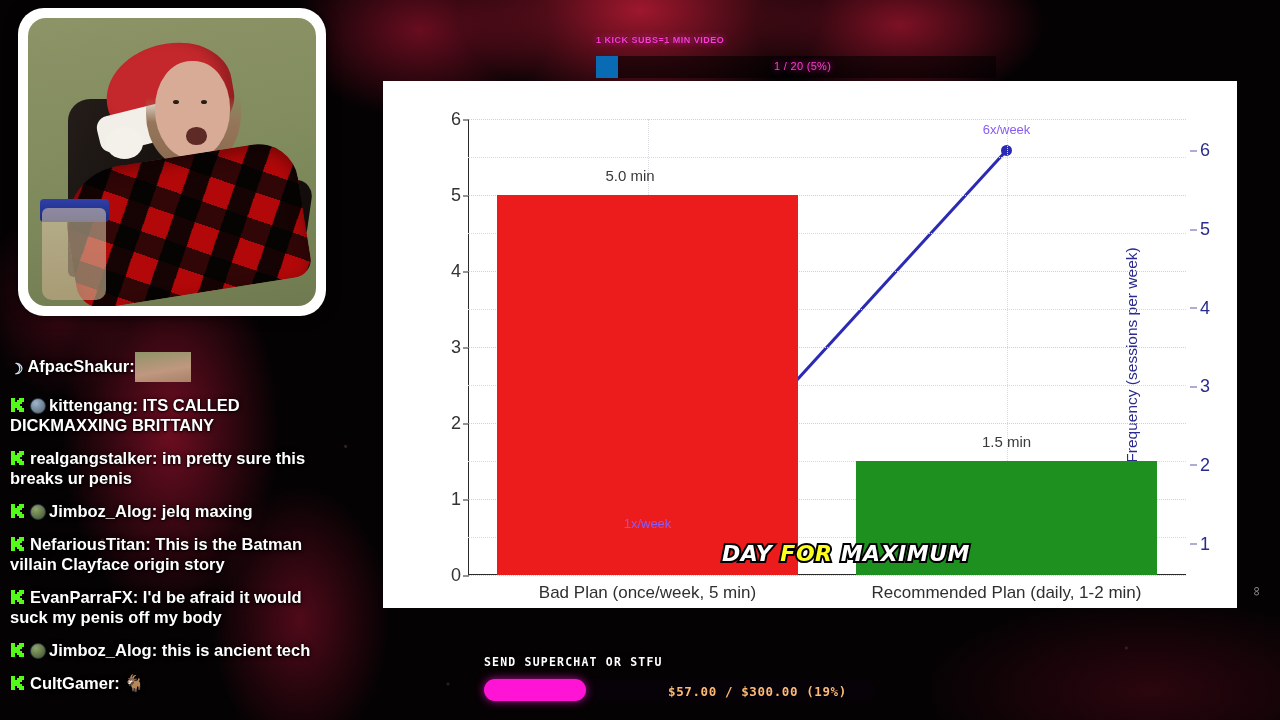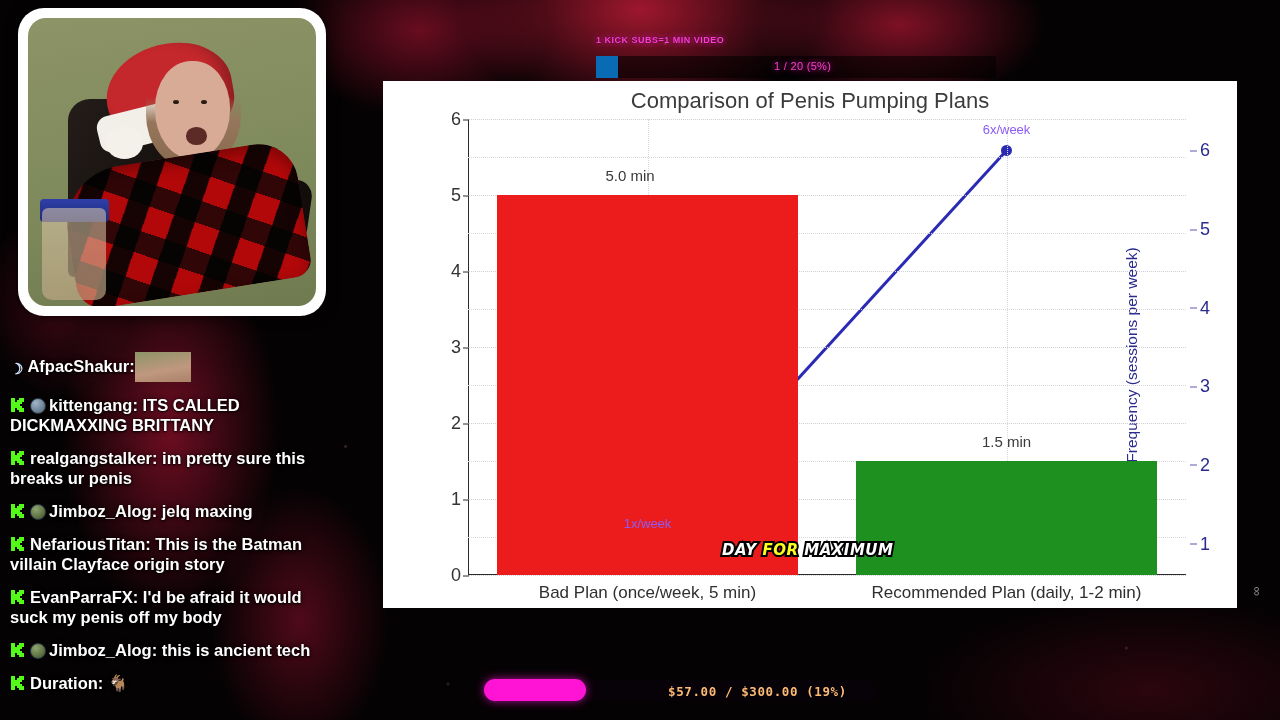--- a/index.html
+++ b/index.html
@@ -182,21 +182,21 @@
   }
   #line-svg{ position:absolute; left:0; top:0; width:718px; height:456px; overflow:visible; }
   .pt-label{
     position:absolute; transform:translateX(-50%);
     font-size:13px; color:#8b5cf6; white-space:nowrap;
   }
 
   
   #caption{
     position:absolute; left:722px; top:541px;
-    font-size:15px; font-weight:bold; font-style:italic;
+    font-size:22px; font-weight:bold; font-style:italic;
     letter-spacing:.5px; white-space:nowrap;
     font-family:"DejaVu Sans", sans-serif;
     text-align:right;
   }
   #caption span{
     color:#fff;
     -webkit-text-stroke:4px #000; paint-order:stroke fill;
     text-shadow:0 2px 0 #000;
   }
   #caption span.hl{ color:#ffff1f; }
@@ -265,33 +265,32 @@
           <path fill="#53fc18" d="M1 1h4v4h2V3h2V1h5v4h-2v2h-2v2h2v2h2v4H9v-2H7v-2H5v4H1z"></path>
         </svg></span><span>NefariousTitan:</span> <span>This is the Batman villain Clayface origin story</span></div>
     <div class="msg"><span class="kick-badge"><svg width="16" height="16" viewBox="0 0 16 16">
           <path fill="#53fc18" d="M1 1h4v4h2V3h2V1h5v4h-2v2h-2v2h2v2h2v4H9v-2H7v-2H5v4H1z"></path>
         </svg></span><span>EvanParraFX:</span> <span>I'd be afraid it would suck my penis off my body</span></div>
     <div class="msg"><span class="kick-badge"><svg width="16" height="16" viewBox="0 0 16 16">
           <path fill="#53fc18" d="M1 1h4v4h2V3h2V1h5v4h-2v2h-2v2h2v2h2v4H9v-2H7v-2H5v4H1z"></path>
         </svg></span><span class="sub-badge g"></span><span>Jimboz_Alog:</span> <span>this is ancient tech</span></div>
     <div class="msg"><span class="kick-badge"><svg width="16" height="16" viewBox="0 0 16 16">
           <path fill="#53fc18" d="M1 1h4v4h2V3h2V1h5v4h-2v2h-2v2h2v2h2v4H9v-2H7v-2H5v4H1z"></path>
-        </svg></span><span>Duration:</span> <span>🐐</span></div>
+        </svg></span><span>CultGamer:</span> <span>🐐</span></div>
   </div>
 
 <div id="subgoal">
   <div id="subgoal-title">1 KICK SUBS=1 MIN VIDEO</div>
   <div id="subgoal-track">
     <div id="subgoal-fill" style="width: 22px;"></div>
   </div>
   <div id="subgoal-count">1 / 20 (5%)</div>
 </div>
 
 <div id="chart-panel">
-  <div id="chart-title">Comparison of Penis Pumping Plans</div>
   <div id="ylabel-left">Duration (minutes per session)</div>
   <div id="ylabel-right">Frequency (sessions per week)</div>
   <div id="plot">
     <div class="axis-left"></div>
     <div class="axis-bottom"></div>
     <svg id="line-svg" viewBox="0 0 718 456">
         <polyline points="179.5,424.55172413793105 538.5,31.448275862068954" fill="none" stroke="#2a2ab4" stroke-width="3"></polyline>
         <circle cx="179.5" cy="424.55172413793105" r="5.5" fill="#2a2ab4"></circle>
         <circle cx="538.5" cy="31.448275862068954" r="5.5" fill="#2a2ab4"></circle>
       </svg>
@@ -330,19 +329,20 @@
       <div class="bar-label" style="left: 538.5px; top: 314px;">1.5 min</div>
       <div class="xtick" style="left: 538.5px;">Recommended Plan (daily, 1-2 min)</div>
       <div class="pt-label" style="left: 179.5px; top: 396.552px;">1x/week</div>
       <div class="pt-label" style="left: 538.5px; top: 3.44828px;">6x/week</div>
     </div>
 </div>
 
 <div id="caption"><span>DAY</span><span class="hl"> FOR</span><span> MAXIMUM</span></div>
 
 <div id="superchat">
+  <div id="sc-title">SEND SUPERCHAT OR STFU</div>
   <div id="sc-track">
     <div id="sc-fill" style="width: 102.038px;"></div>
   </div>
   <div id="sc-amount">$57.00 / $300.00 (19%)</div>
 </div>
 
 <div id="watermark">∞</div>
 
 </body></html>

